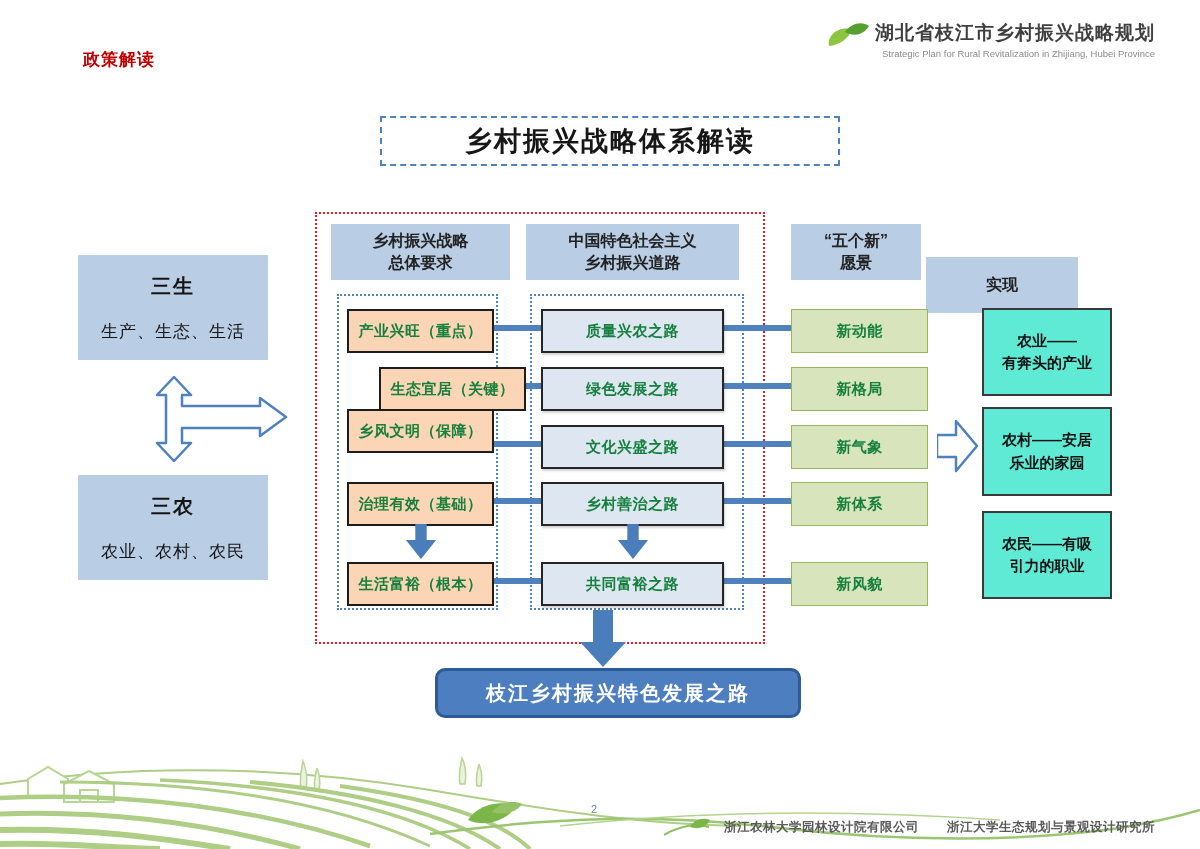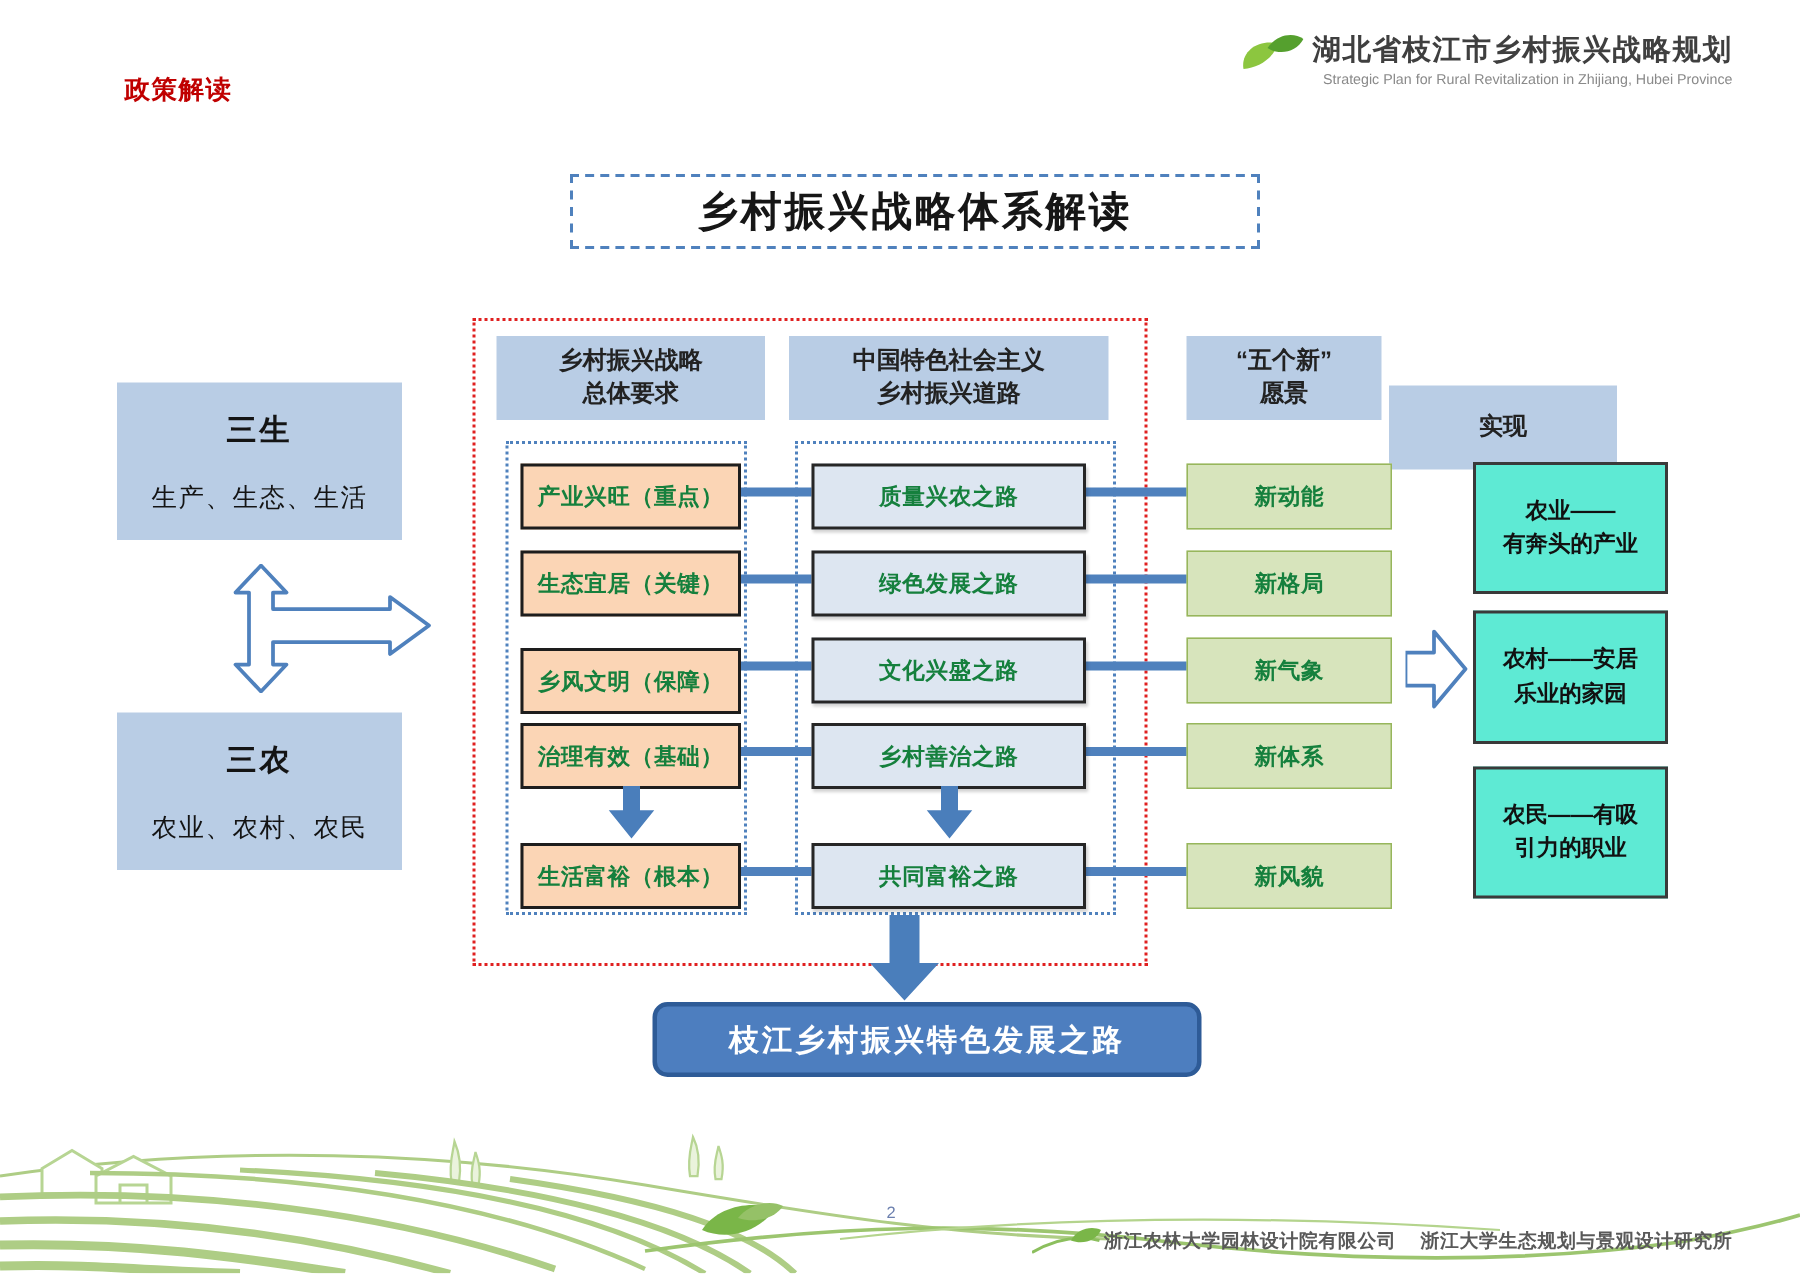--- a/index.html
+++ b/index.html
@@ -64,21 +64,21 @@
   .conclusion {
     position:absolute; left:435px; top:668px; width:366px; height:50px;
     background:#4d7ebf; border:3px solid #2e5b97; border-radius:10px;
     display:flex; align-items:center; justify-content:center;
     font-size:20px; font-weight:bold; color:#ffffff; letter-spacing:2px;
   }
 
   .footer-art { position:absolute; left:0; bottom:0; width:1200px; height:95px; }
   .page-num { position:absolute; left:591px; top:803px; font-size:11px; color:#6b7fae; }
   .footer-orgs {
-    position:absolute; right:45px; top:816px; display:flex; align-items:center; gap:16px;
+    position:absolute; right:45px; top:816px; display:flex; align-items:center; gap:28px;
     font-size:12.5px; font-weight:bold; color:#595959; letter-spacing:0.5px;
   }
   .footer-orgs svg { margin-right:-14px; }
 </style>
 </head>
 <body>
 
 <div class="page">
 
   <div class="eyebrow">政策解读</div>
@@ -129,22 +129,22 @@
   <div class="hline" style="left:493px; top:498px; width:49px;"></div>
   <div class="hline" style="left:493px; top:578px; width:49px;"></div>
 
   <div class="hline" style="left:723px; top:325px; width:69px;"></div>
   <div class="hline" style="left:723px; top:383px; width:69px;"></div>
   <div class="hline" style="left:723px; top:441px; width:69px;"></div>
   <div class="hline" style="left:723px; top:498px; width:69px;"></div>
   <div class="hline" style="left:723px; top:578px; width:69px;"></div>
 
   <div class="item orange" style="top:309px;">产业兴旺（重点）</div>
-  <div class="item orange" style="top:367px;">生态宜居（关键）</div>
-  <div class="item orange" style="top:432px;text-align:right;">乡风文明（保障）</div>
+  <div class="item orange" style="top:367px;margin-left:32px;">生态宜居（关键）</div>
+  <div class="item orange" style="top:409px;text-align:right;">乡风文明（保障）</div>
   <div class="item orange" style="top:482px;">治理有效（基础）</div>
   <div class="item orange" style="top:562px;">生活富裕（根本）</div>
 
   <div class="item road" style="top:309px;">质量兴农之路</div>
   <div class="item road" style="top:367px;">绿色发展之路</div>
   <div class="item road" style="top:425px;">文化兴盛之路</div>
   <div class="item road" style="top:482px;">乡村善治之路</div>
   <div class="item green" style="top:309px;">新动能</div>
 
   <div class="item road" style="top:562px;">共同富裕之路</div>

